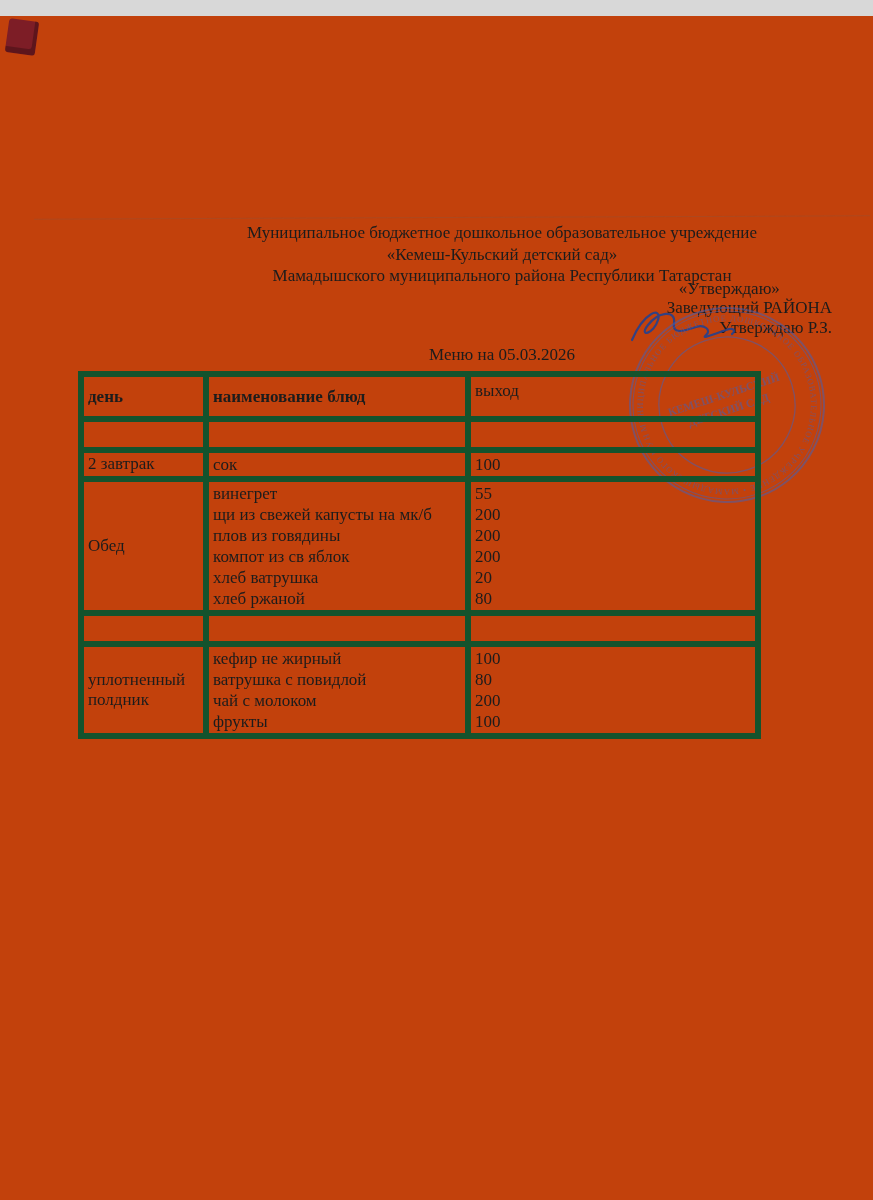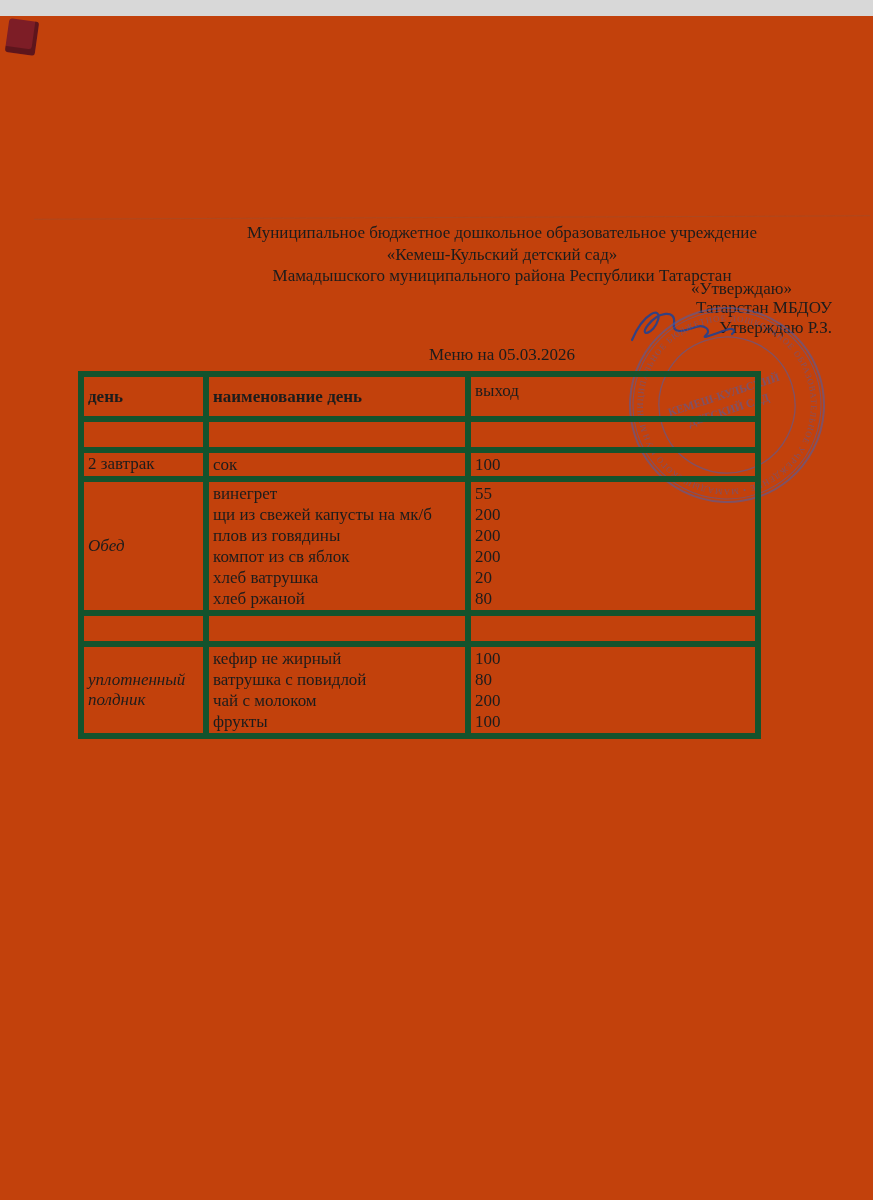--- a/index.html
+++ b/index.html
@@ -52,40 +52,40 @@
   table.menu col.c2{width:262px;}
   table.menu col.c3{width:290px;}
   table.menu th,table.menu td{
     border:6px solid #14532d;padding:1px 4px;vertical-align:top;
     overflow:hidden;
   }
   table.menu th{text-align:left;font-weight:bold;height:34px;vertical-align:middle;}
   table.menu th.col-3{font-weight:normal;vertical-align:top;padding-top:4px;}
   tr.spacer-row td{height:23px;}
   td.day-cell{vertical-align:top;padding-top:2px;}
-  td.day-cell.v-middle{vertical-align:middle;font-style:italic;}
+  td.day-cell.v-middle{vertical-align:middle;}
   .line{line-height:21px;white-space:nowrap;}
 </style>
 </head>
 <body>
 
 <div class="page">
 
   <div class="corner-mark"></div>
   <div class="fold-line"></div>
 
   <div class="org-header">
     <div>Муниципальное бюджетное дошкольное образовательное  учреждение</div>
     <div>«Кемеш-Кульский детский сад»</div>
     <div>Мамадышского муниципального района Республики Татарстан</div>
   </div>
 
   <div class="approval">
     <div class="approve-quote">«Утверждаю»</div>
-    <div>Татарстан МБДОУ</div>
+    <div>Заведующий РАЙОНА</div>
     <div class="approver-row">
       <svg class="signature" viewBox="0 0 118 44">
         <path d="M10,36 C22,8 40,2 36,16 C32,30 16,34 26,21 C36,8 54,5 52,19 C50,31 62,27 74,23 C82,20 90,26 84,31 C78,36 92,30 104,26 112,23 114,27 110,30" fill="none" stroke="#24418f" stroke-width="2.2" stroke-linecap="round"></path>
       </svg>
       <span>Утверждаю Р.З.</span>
     </div>
   </div>
 
   <div class="stamp">
     <svg width="214" height="214" viewBox="0 0 214 214">
@@ -107,21 +107,21 @@
 
   <table class="menu">
     <colgroup>
         <col class="c1">
         <col class="c2">
         <col class="c3">
       </colgroup>
     <thead>
       <tr id="head-row">
           <th class="col-1">день</th>
-          <th class="col-2">наименование день</th>
+          <th class="col-2">наименование блюд</th>
           <th class="col-3">выход</th>
         </tr>
     </thead>
     <tbody id="table-body">
         <tr class="spacer-row">
           <td class="day-cell"></td>
           <td></td>
           <td></td>
         </tr>
         <tr>

